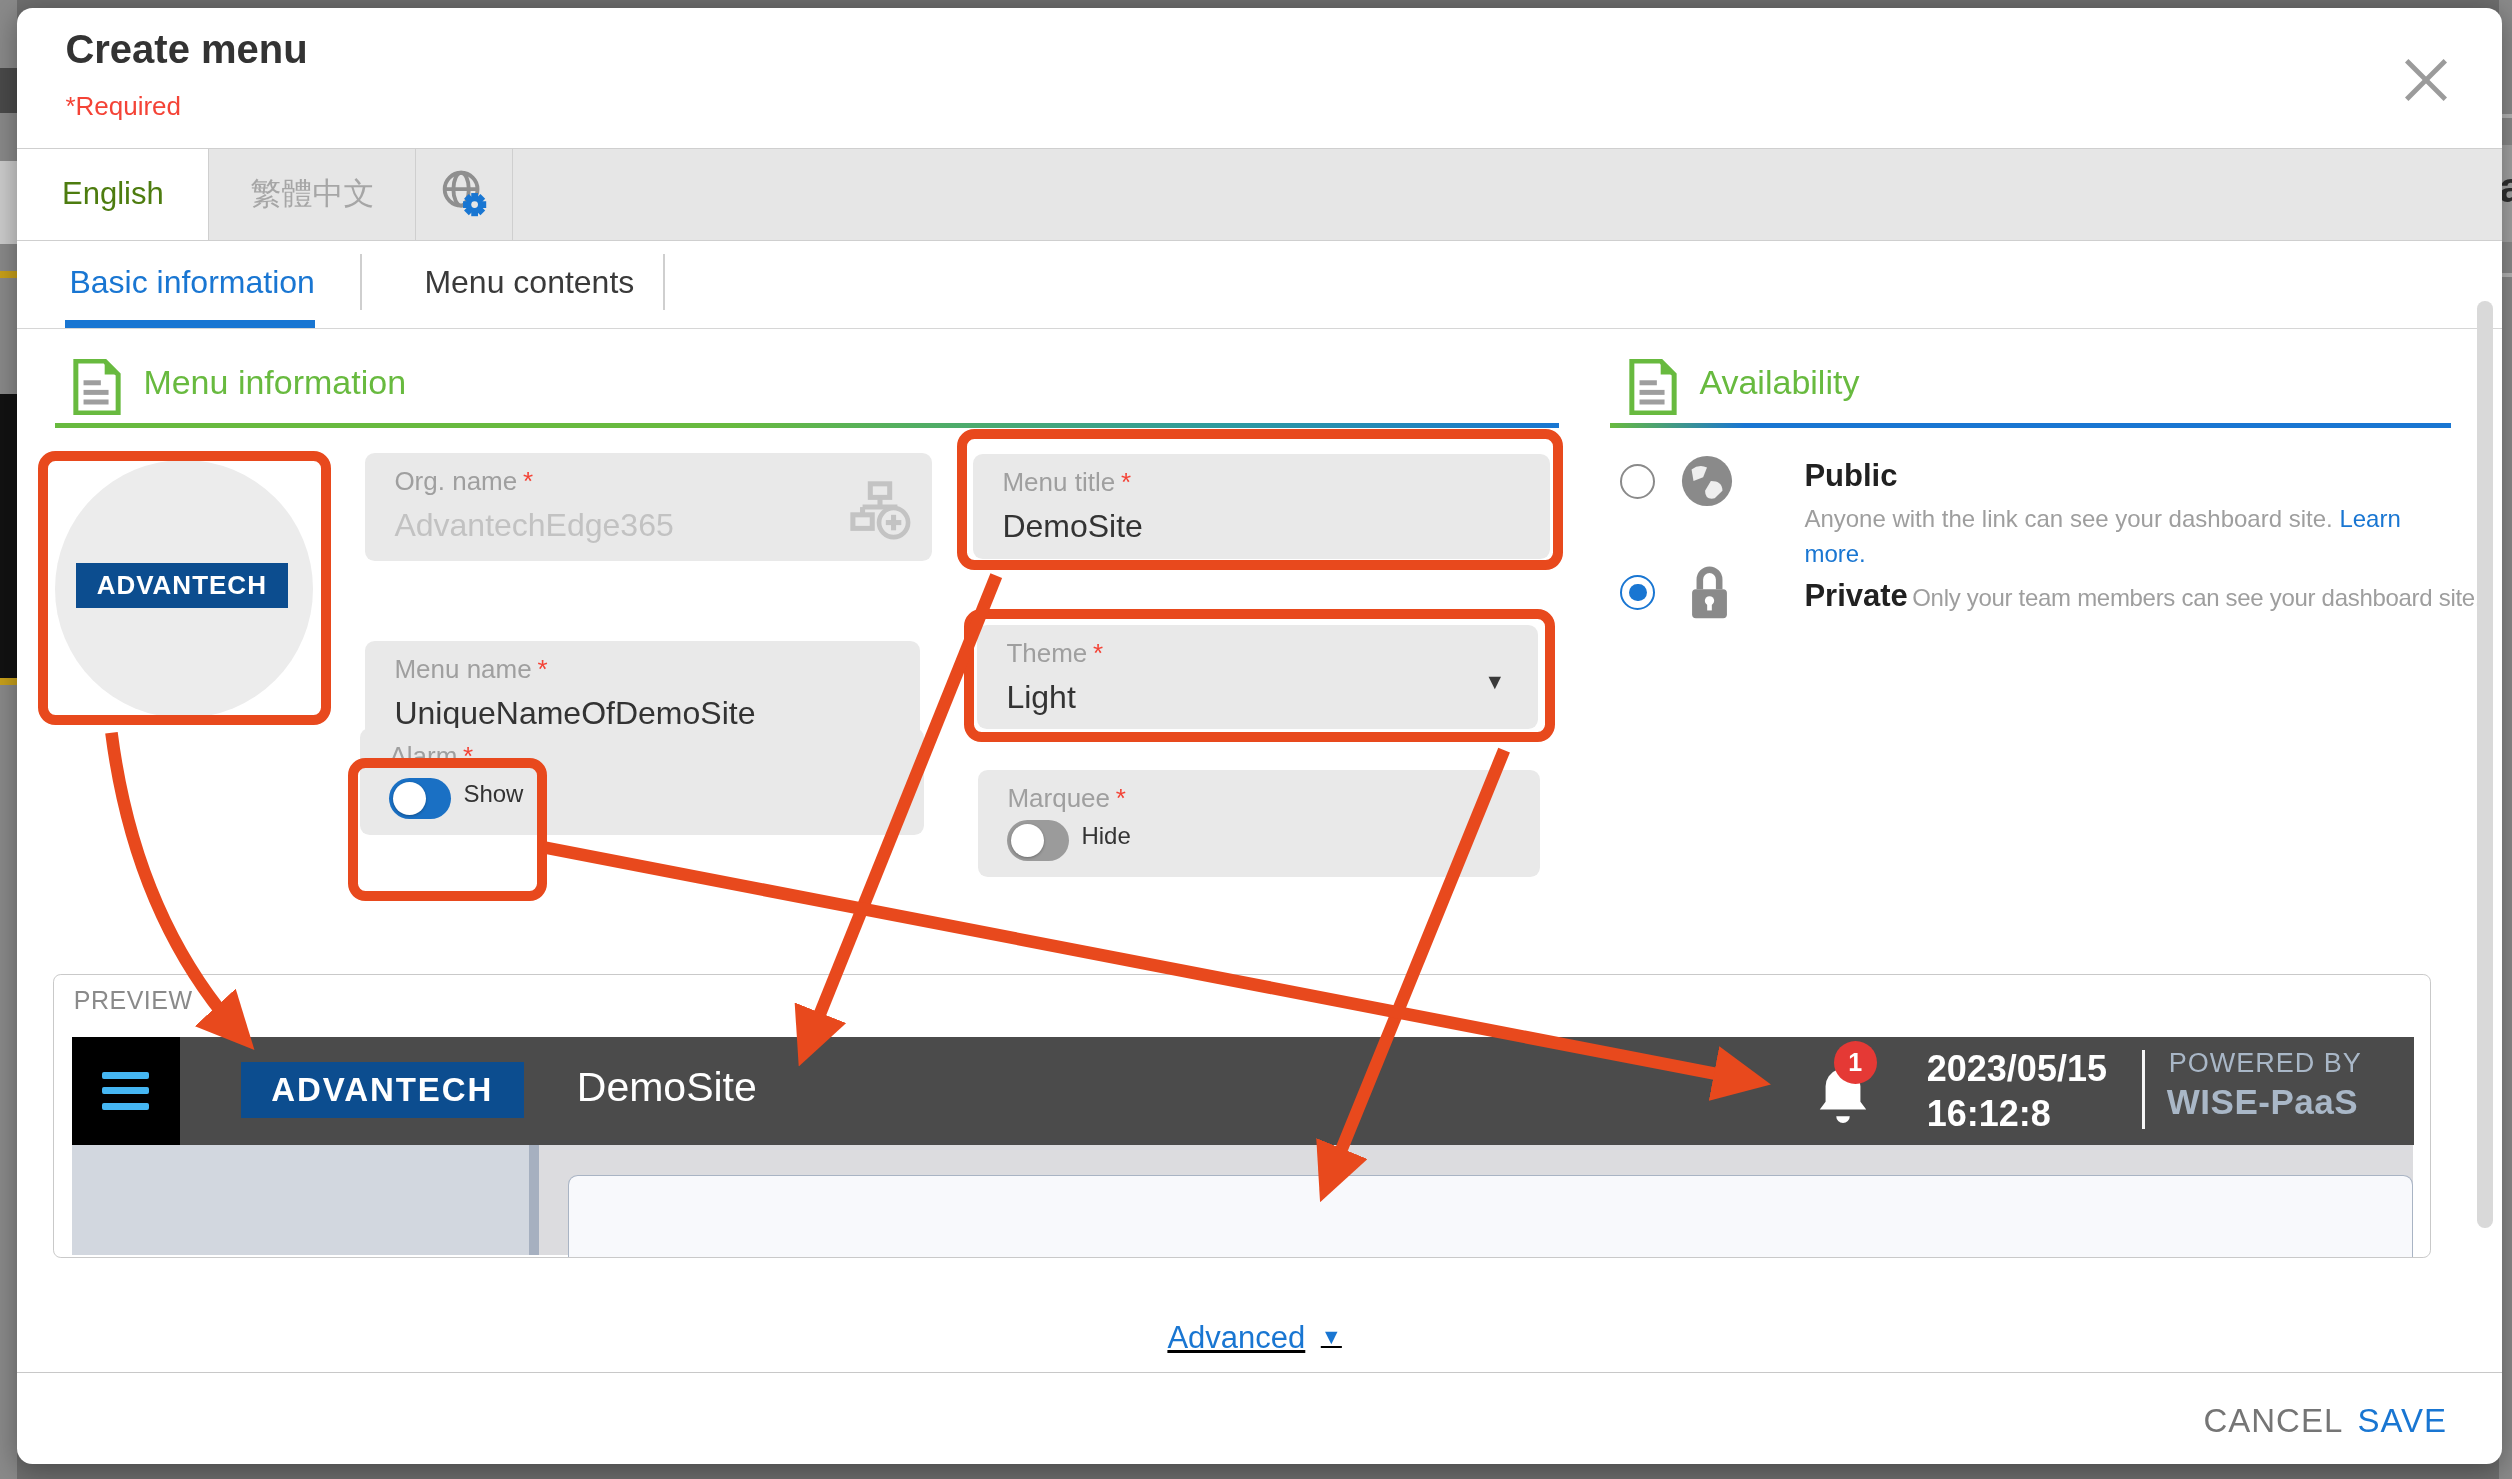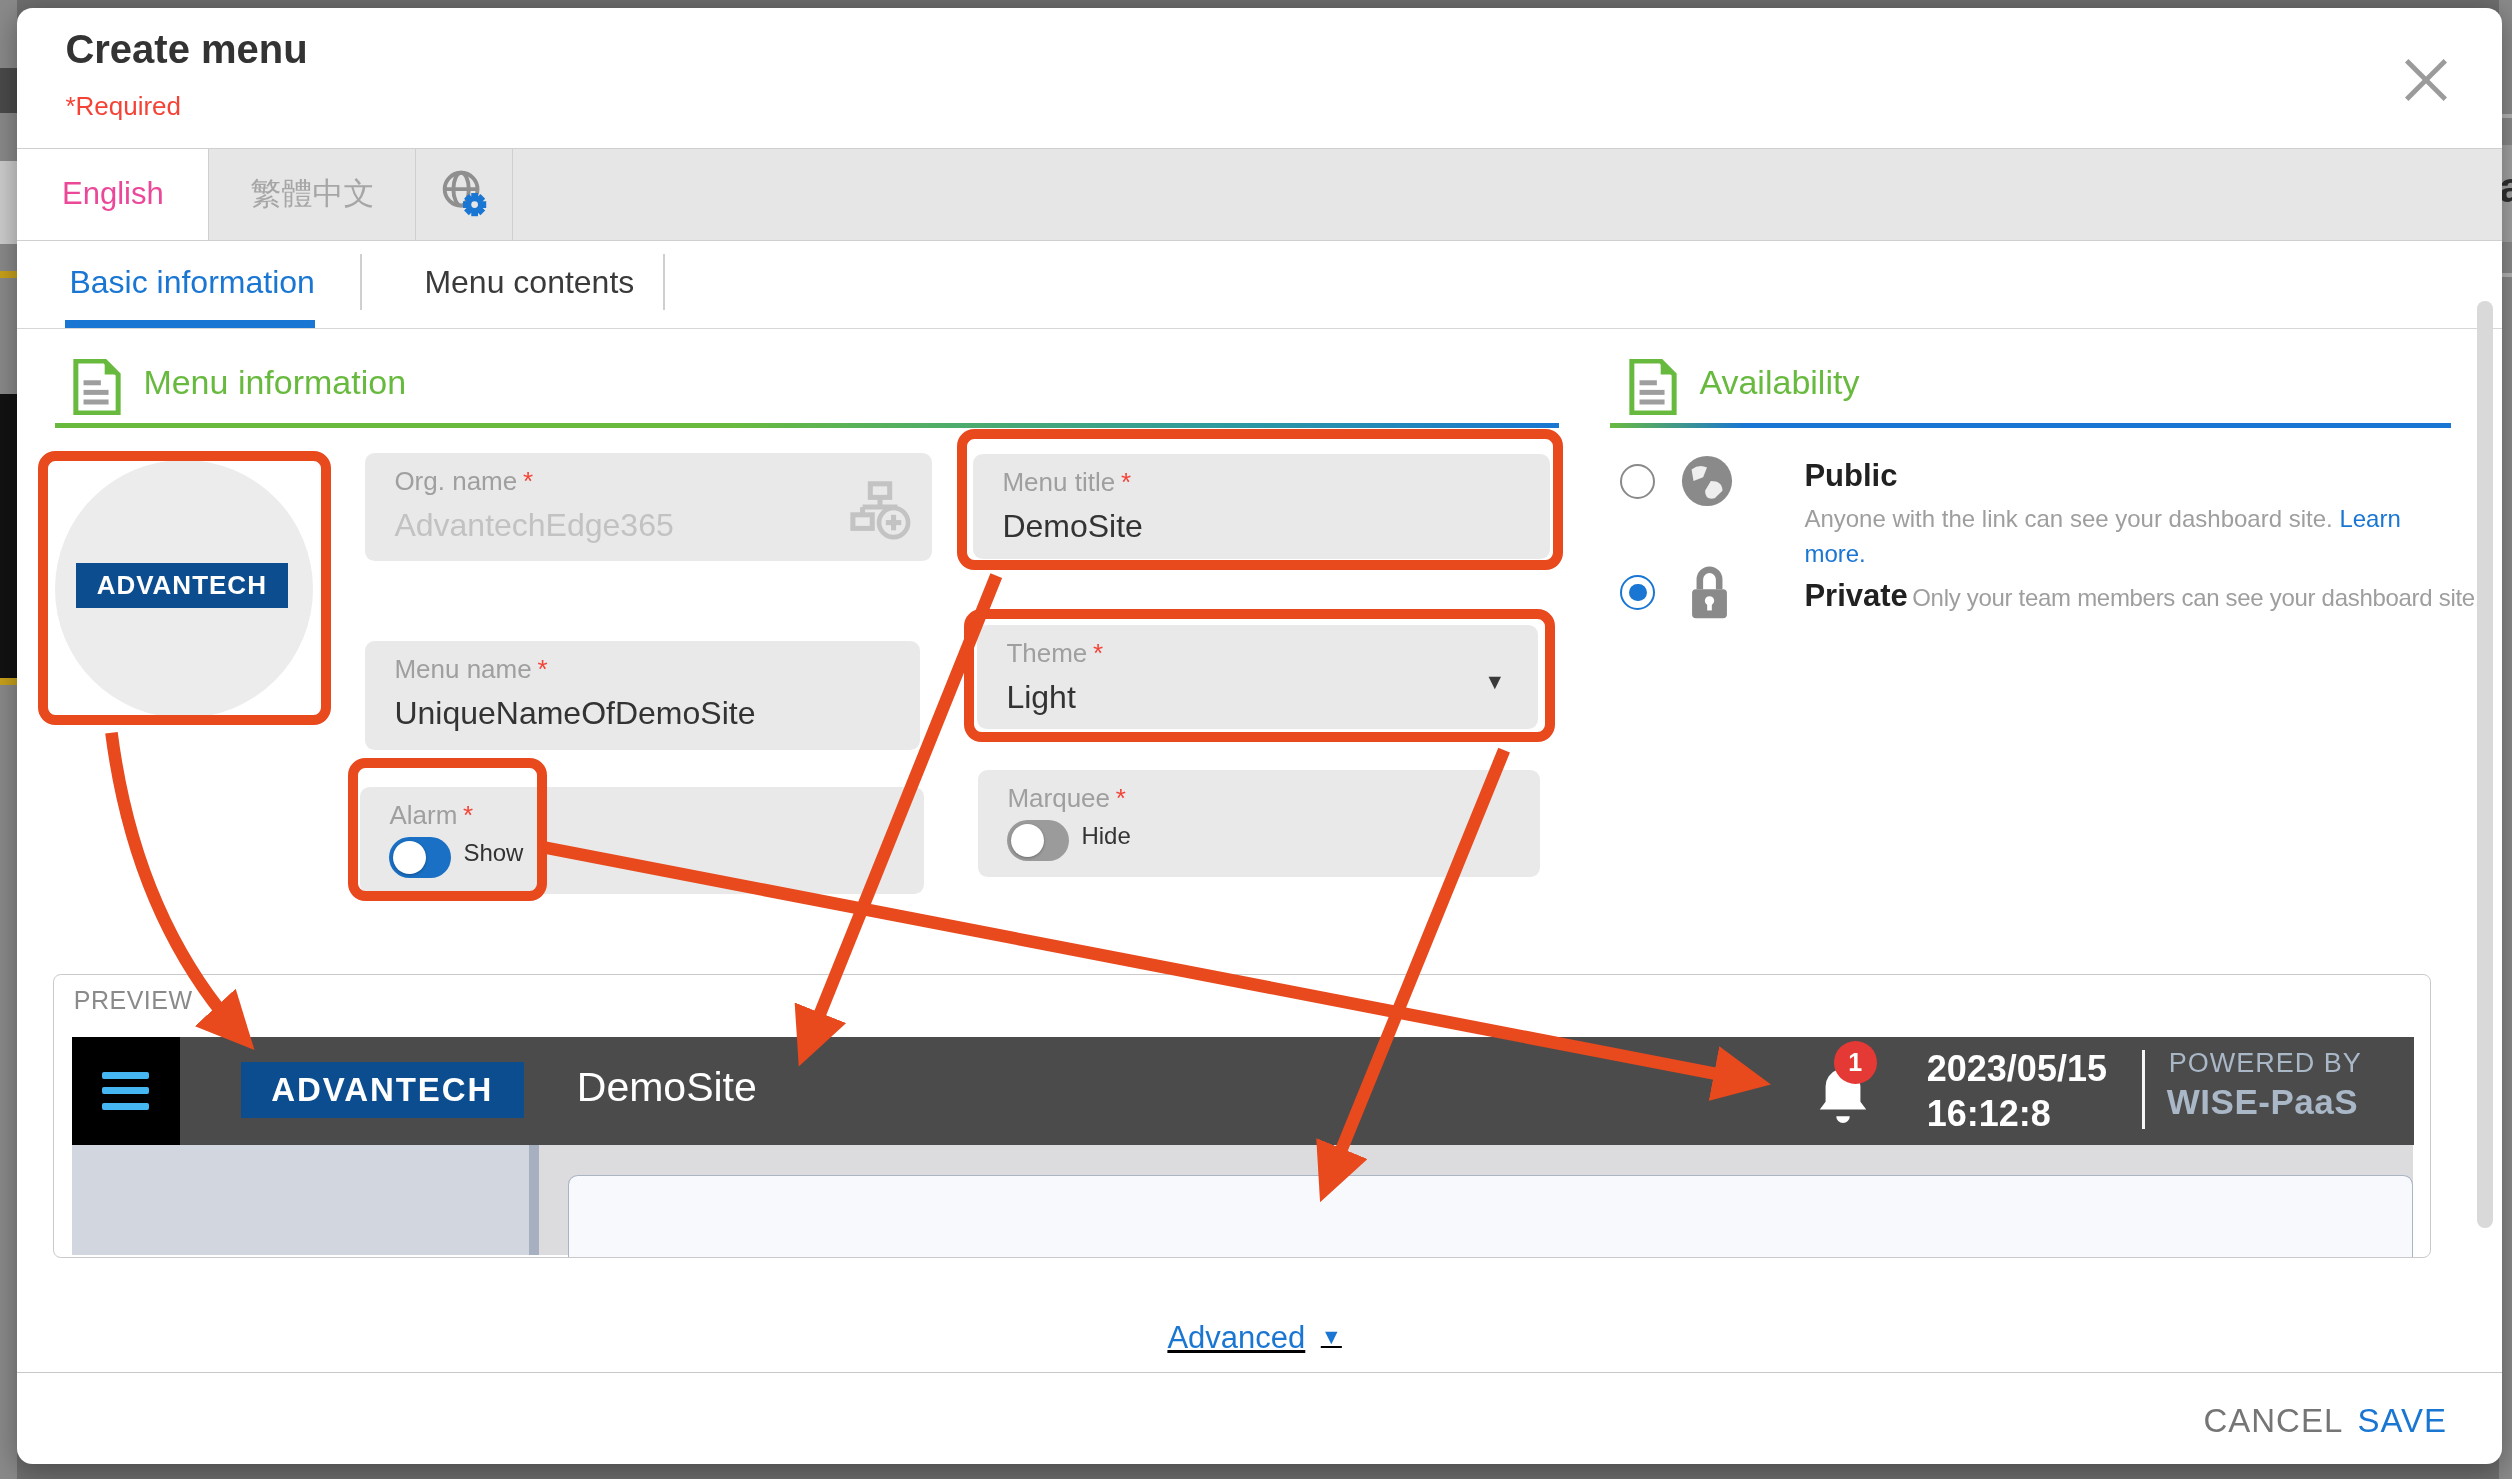--- a/index.html
+++ b/index.html
@@ -14,21 +14,21 @@
   
   .modal { left:17.4px; top:7.8px; width:2485px; height:1456px; background:#ffffff; border-radius:15.5px; z-index:1; box-shadow:0 5.8px 29px rgba(0,0,0,.35); }
 
   .dlg-title { left:48px; top:19.4px; font-size:40px; font-weight:bold; color:#333; }
   .dlg-required { left:48px; top:83px; font-size:26px; color:#f44336; }
   .close-btn { left:2382px; top:45px; width:54px; height:54px; cursor:pointer; }
 
   
   .tabbar { left:0; top:140px; width:2485px; height:93px; background:#e6e6e6; border-top:1px solid #cfcfcf; border-bottom:1px solid #cfcfcf; }
   .tab { position:absolute; top:0; height:91px; display:flex; align-items:center; justify-content:center; font-size:31px; border-right:1px solid #cfcfcf; }
-  .tab-en { left:0; width:192px; background:#fff; color:#ec4899; }
+  .tab-en { left:0; width:192px; background:#fff; color:#4d7c0f; }
   .tab-zh { left:192px; width:207px; color:#a6a6a6; }
   .tab-globe { left:399px; width:97px; }
 
   
   .subtabs { left:0; top:233px; width:2485px; height:88px; background:#fff; border-bottom:1px solid #d6d6d6; }
   .subtab-active { position:absolute; left:52px; top:23px; font-size:32px; font-weight:500; color:#1976d2; cursor:pointer; }
   .subtab-underline { position:absolute; left:48px; top:79px; width:250px; height:7.8px; background:#1976d2; }
   .subtab-sep { position:absolute; top:13.6px; width:1.9px; height:56px; background:#cfcfcf; }
   .subtab { position:absolute; left:407px; top:23px; font-size:32px; color:#3a3a3a; cursor:pointer; }
 
@@ -195,21 +195,21 @@
       <div class="f-label"><span>Menu name</span><span class="req">*</span></div>
       <div class="f-value">UniqueNameOfDemoSite</div>
     </div>
 
     <div class="abs field" style="left:960px;top:617px;width:561px;height:104px;">
       <div class="f-label"><span>Theme</span><span class="req">*</span></div>
       <div class="f-value">Light</div>
       <div class="caret">▼</div>
     </div>
 
-    <div class="abs field" style="left:343px;top:779px;width:564px;height:107px;">
+    <div class="abs field" style="left:343px;top:720px;width:564px;height:107px;">
       <div class="f-label"><span>Alarm</span><span class="req">*</span></div>
       <div class="toggle on">
           <div class="knob"></div>
         </div>
       <div class="t-text">Show</div>
     </div>
 
     <div class="abs field" style="left:961px;top:762px;width:562px;height:107px;">
       <div class="f-label"><span>Marquee</span><span class="req">*</span></div>
       <div class="toggle off">

